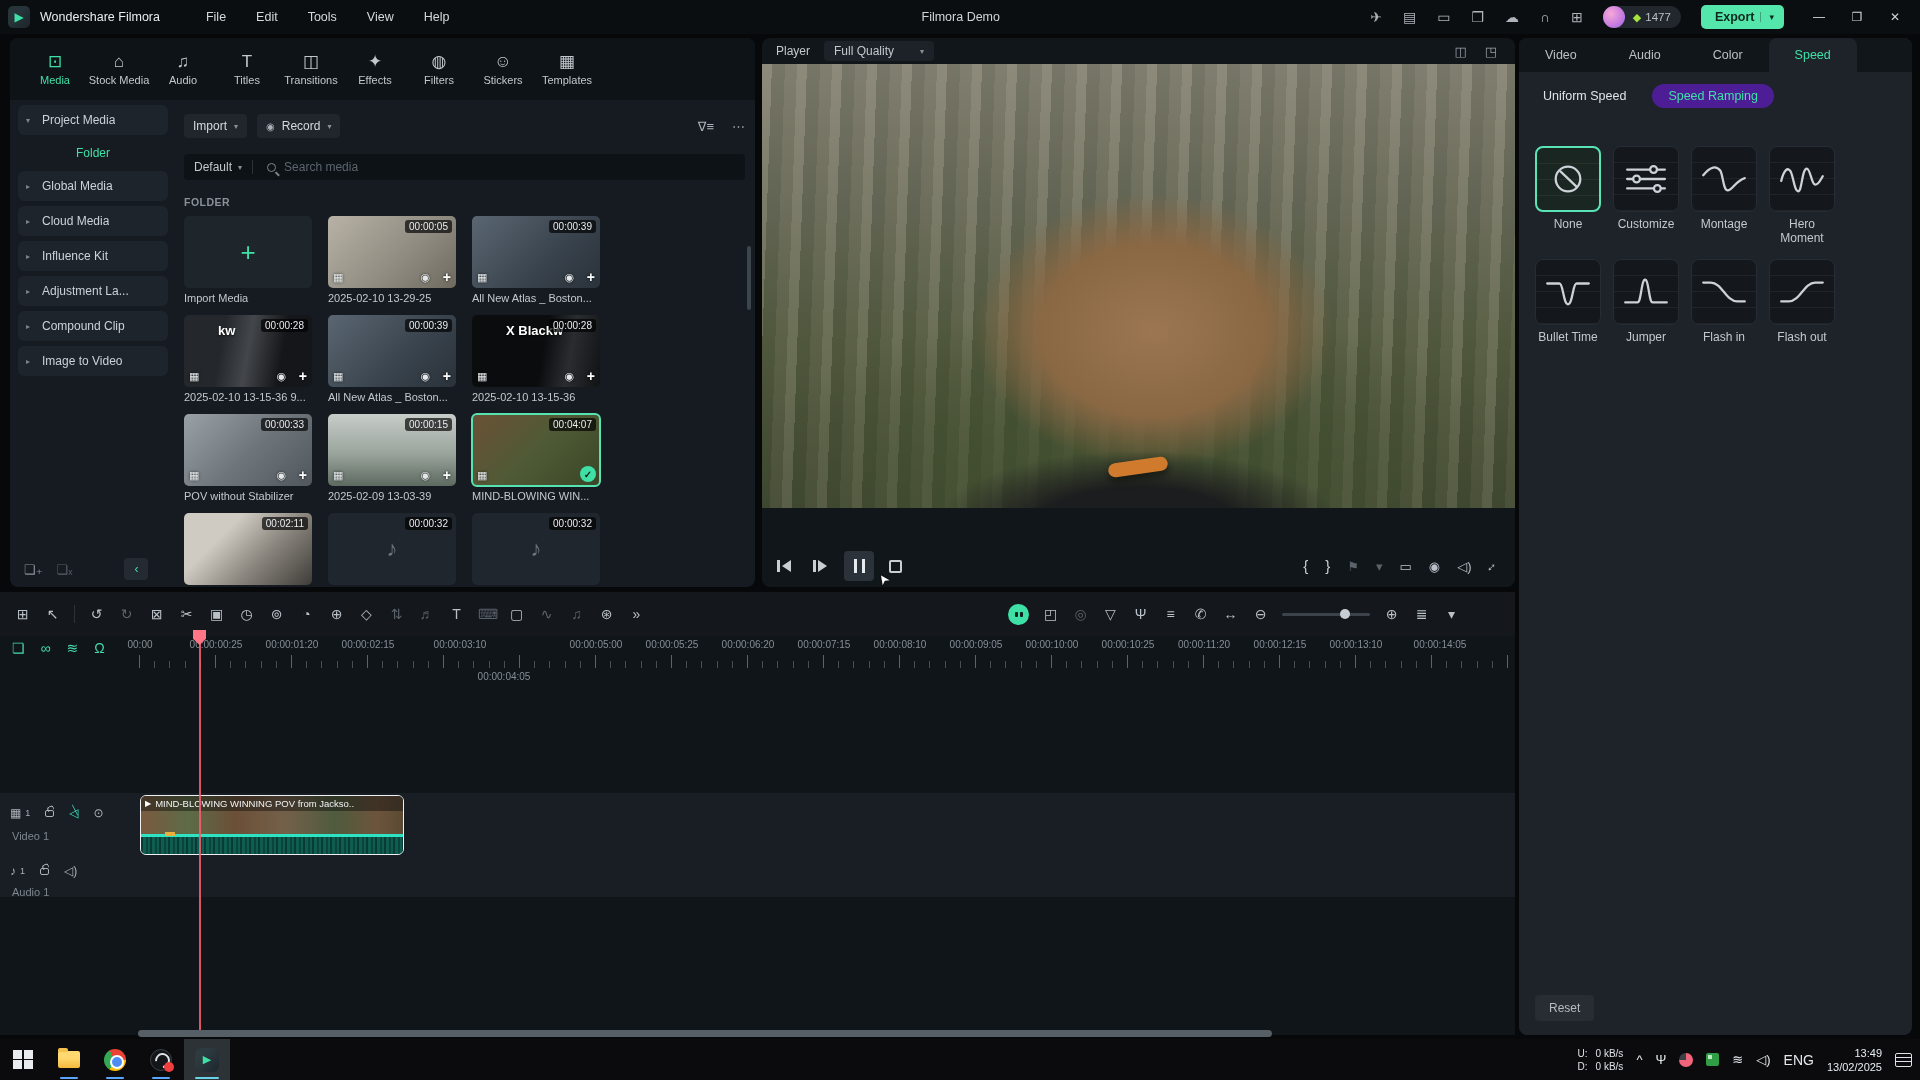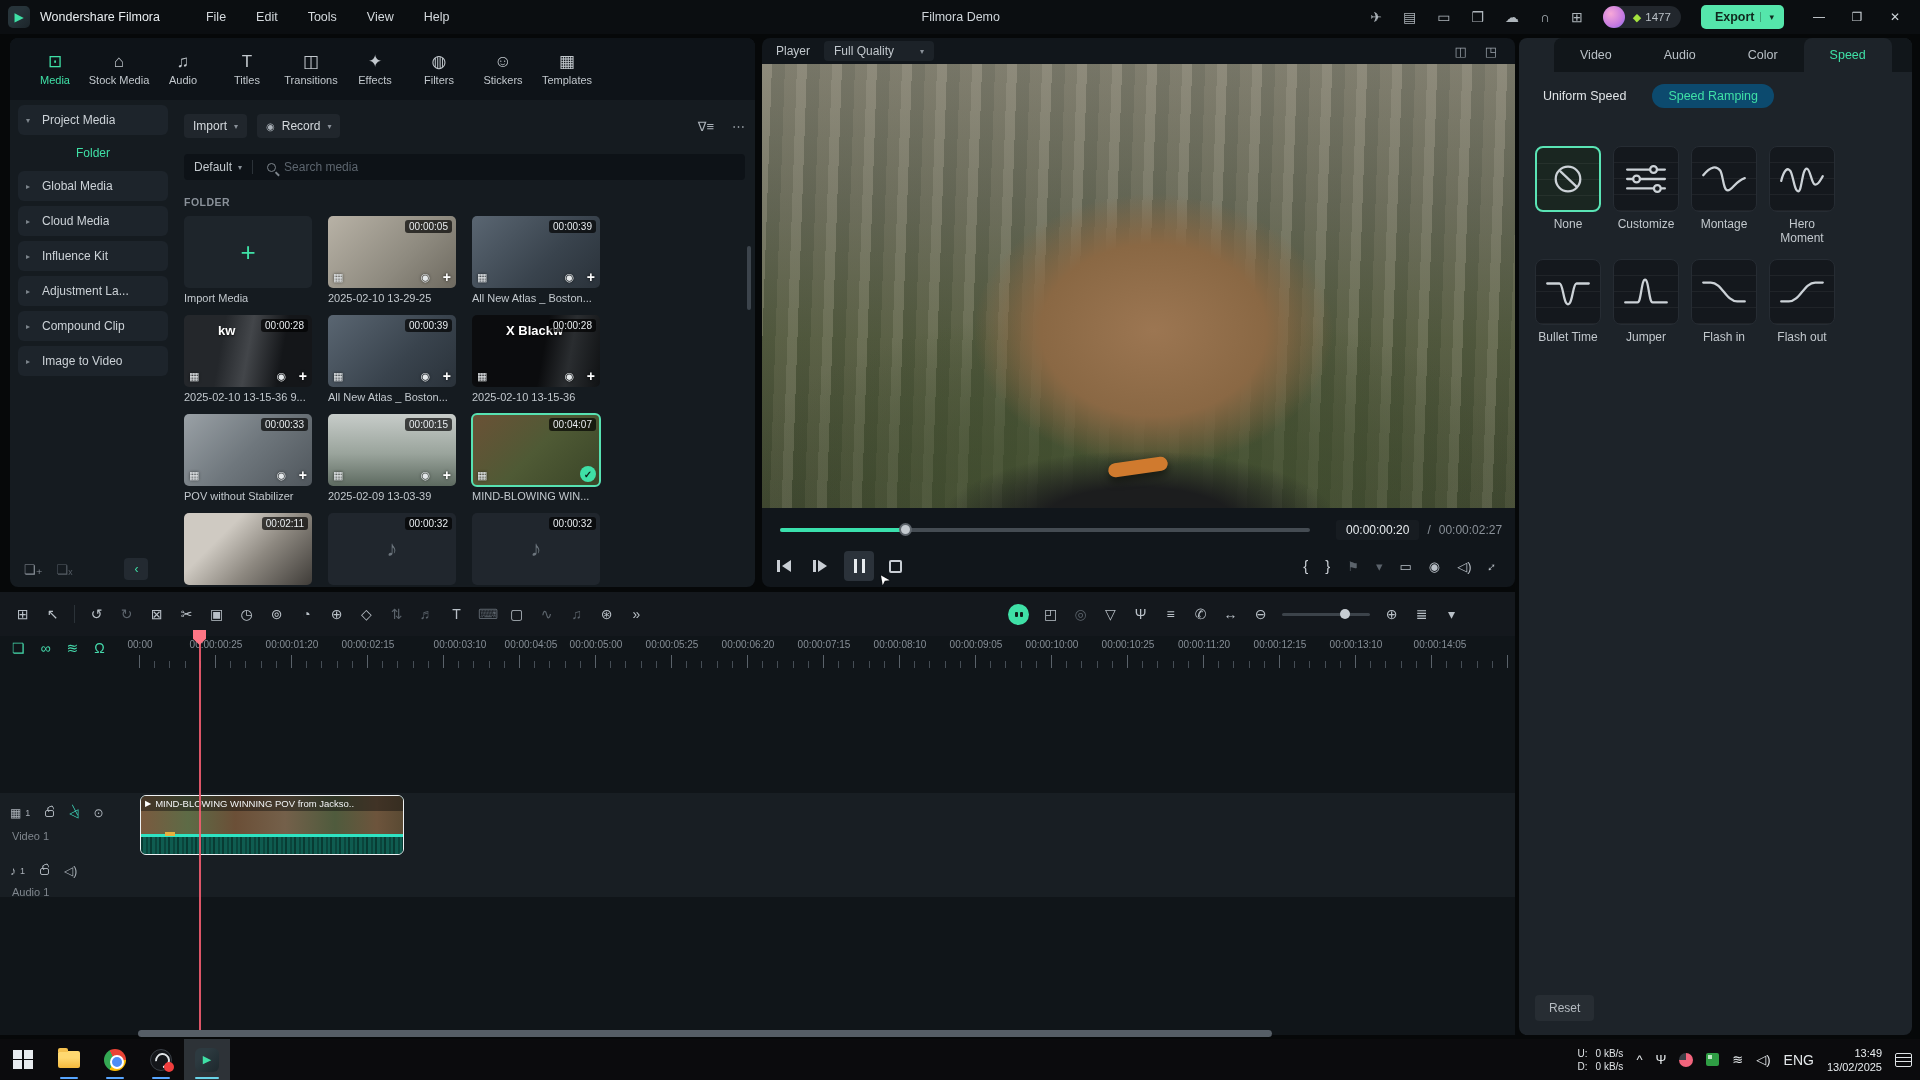--- a/index.html
+++ b/index.html
@@ -119,26 +119,26 @@
   #stop-btn .sq { width:13px; height:13px; border:2px solid #c9ced4; border-radius:2px; }
   #cursor { position:absolute; left:116px; top:26px; color:#fff; font-size:13px; transform:rotate(-125deg); text-shadow:0 0 2px #000; z-index:5; }
   #transport .spacer { flex:1; }
   #transport .ric { color:#b9c0c7; font-size:13px; margin-right:17px; }
   #transport .ric.brace { font-size:15px; color:#c9ced4; }
   #transport .ric.dim { color:#5b636b; }
   #transport .ric.rot { display:inline-block; transform:rotate(45deg); margin-right:20px; }
 
   
   #props-panel { left:1519px; top:38px; width:393px; height:997px; background:#1d2329; }
-  #prop-tabs { height:34px; background:#11161a; border-radius:8px 8px 0 0; display:flex;margin-left:35px; }
+  #prop-tabs { height:34px; background:#11161a; border-radius:8px 8px 0 0; display:flex; }
   .ptab { padding:0 26px; display:flex; align-items:center; font-size:12.5px; color:#b9c0c6; cursor:pointer; }
   .ptab.active { background:#1d2329; color:#3fe0a6; border-radius:8px 8px 0 0; }
   #mode-row { display:flex; align-items:center; margin:12px 0 0 24px; gap:26px; }
   .mode { font-size:12.5px; color:#dfe3e6; cursor:pointer; }
-  .mode.active { background:#0c4a6e; color:#3fe0a6; border-radius:14px; padding:5px 16px; }
+  .mode.active { background:#4c1d95; color:#3fe0a6; border-radius:14px; padding:5px 16px; }
   #preset-grid { position:absolute; left:16px; top:108px; width:330px; display:grid; grid-template-columns:repeat(4,66px); column-gap:12px; row-gap:14px; }
   .preset { width:66px; cursor:pointer; }
   .ptile { width:66px; height:66px; background:#14181d; border:1px solid #262c33; border-radius:8px; display:flex; align-items:center; justify-content:center;
            background-image:repeating-linear-gradient(180deg, transparent 0 15px, rgba(255,255,255,.05) 15px 16px); }
   .preset.selected .ptile { border:2px solid #5ae4b5; background-color:#1a2621; }
   .plabel { margin-top:5px; font-size:12px; color:#c2c8cd; text-align:center; line-height:14px; }
   #reset-btn { position:absolute; left:16px; bottom:14px; background:#272d33; border-radius:4px; padding:6px 14px; font-size:12px; color:#b6bcc2; cursor:pointer; }
 
   
   #timeline { position:absolute; left:0; top:592px; width:1515px; height:443px; background:#101519; }
@@ -458,29 +458,20 @@
         <span class="car">▾</span>
     </div>
     <div class="spacer"></div>
     <span class="hic">◫</span>
     <span class="hic">◳</span>
   </div>
   <div id="video-view">
     <div id="handlebar"></div>
     <div id="grip"></div>
   </div>
-  <div id="progress-row">
-    <div id="pbar">
-      <div class="fill" style="width: 23.5%;"></div>
-      <div class="pthumb" style="left: 23.5%;"></div>
-    </div>
-    <span id="timebox">00:00:00:20</span>
-    <span id="timesep">/</span>
-    <span id="timetotal">00:00:02:27</span>
-  </div>
   <div id="transport">
     <div class="tpbtn">
         <span class="fbar"></span>
         <span class="tri l"></span>
       </div>
     <div class="tpbtn">
         <span class="fbar"></span>
         <span class="tri r"></span>
       </div>
     <div class="tpbtn" id="pause-btn">
@@ -635,21 +626,21 @@
         <span>∞</span>
         <span>≋</span>
         <span>Ω</span>
       </div>
     <div id="rlabels">
         <span class="rlabel" style="left: 140px;">00:00</span>
         <span class="rlabel" style="left: 216px;">00:00:00:25</span>
         <span class="rlabel" style="left: 292px;">00:00:01:20</span>
         <span class="rlabel" style="left: 368px;">00:00:02:15</span>
         <span class="rlabel" style="left: 444px; padding-left: 32px;">00:00:03:10</span>
-        <span class="rlabel" style="left: 531px;">00:00:04:05</span>
+        <span class="rlabel" style="left: 504px; margin-top: 32px;">00:00:04:05</span>
         <span class="rlabel" style="left: 596px;">00:00:05:00</span>
         <span class="rlabel" style="left: 672px;">00:00:05:25</span>
         <span class="rlabel" style="left: 748px;">00:00:06:20</span>
         <span class="rlabel" style="left: 824px;">00:00:07:15</span>
         <span class="rlabel" style="left: 900px;">00:00:08:10</span>
         <span class="rlabel" style="left: 976px;">00:00:09:05</span>
         <span class="rlabel" style="left: 1052px;">00:00:10:00</span>
         <span class="rlabel" style="left: 1128px;">00:00:10:25</span>
         <span class="rlabel" style="left: 1204px;">00:00:11:20</span>
         <span class="rlabel" style="left: 1280px;">00:00:12:15</span>

